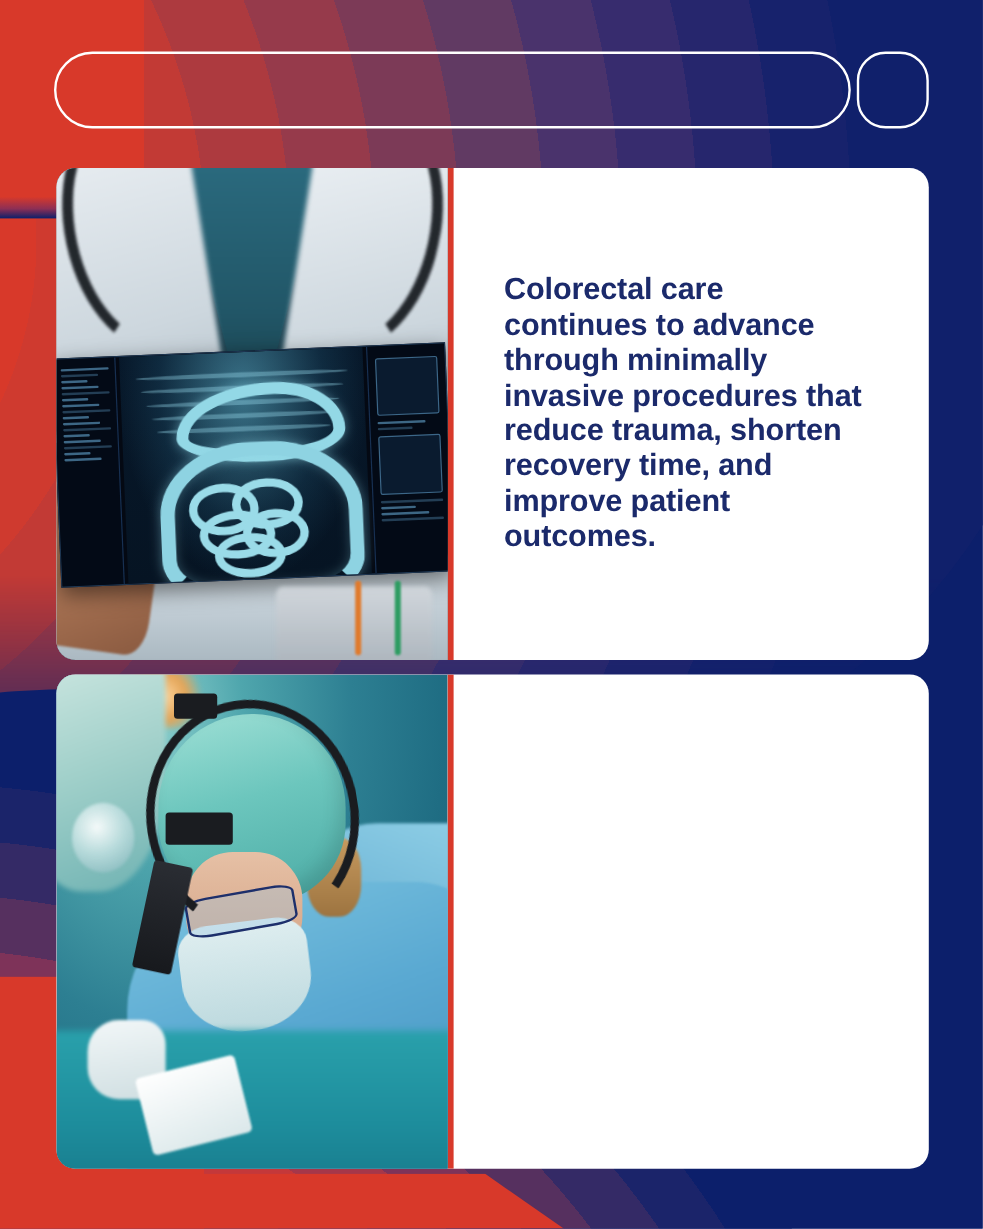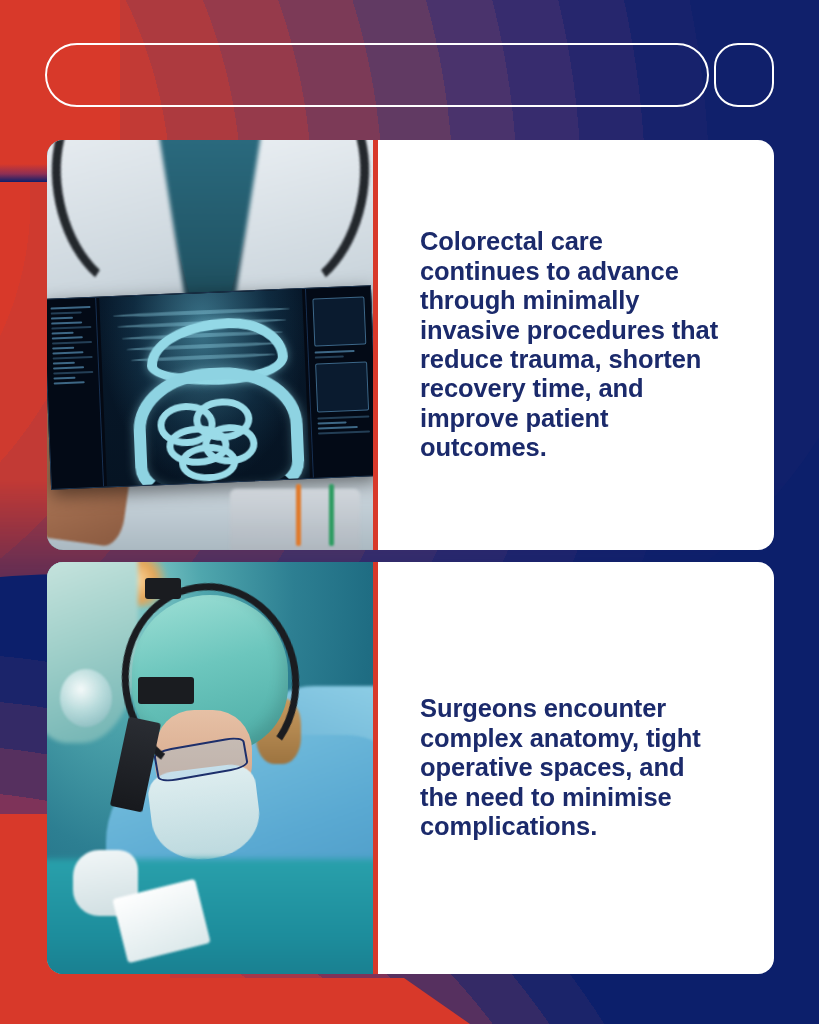--- a/index.html
+++ b/index.html
@@ -501,22 +501,15 @@
         <div class="p2-headbox" style="left:30%; top:4%;  width:11%; height:5%;"></div>
         <div class="p2-headbox" style="left:28%; top:28%; width:17%; height:6.5%;"></div>
         <div class="p2-loupe-arm"></div>
 
         <div class="p2-drape"></div>
         <div class="p2-glove"></div>
         <div class="p2-gauze"></div>
       </div>
     </div>
 
-    <div class="card-body">
-      <p class="card-text">Surgeons encounter
-complex anatomy, tight
-operative spaces, and
-the need to minimise
-complications.</p>
-    </div>
   </div>
 
 </div>
 
 </body></html>

